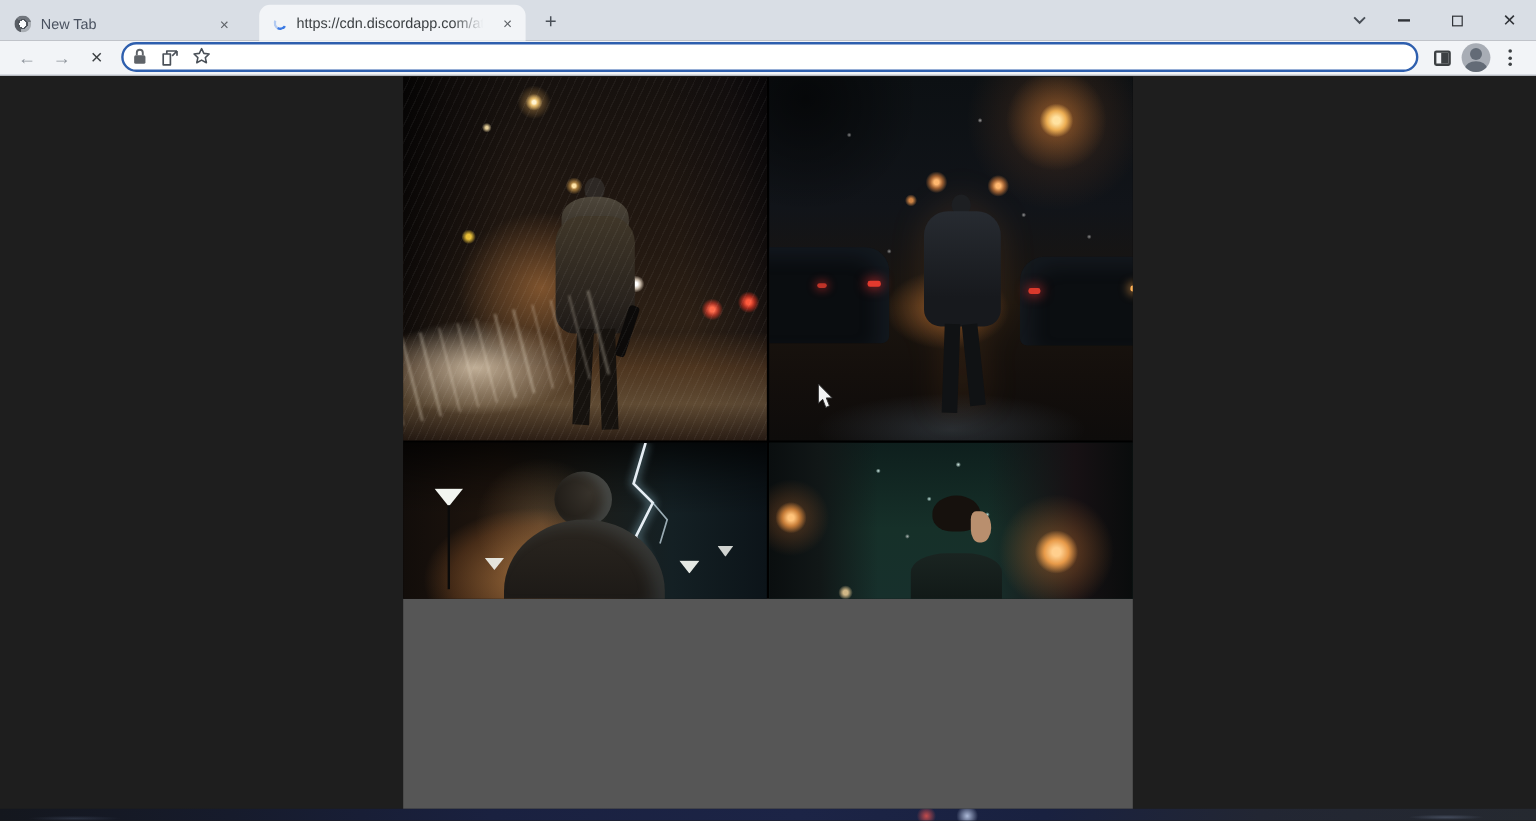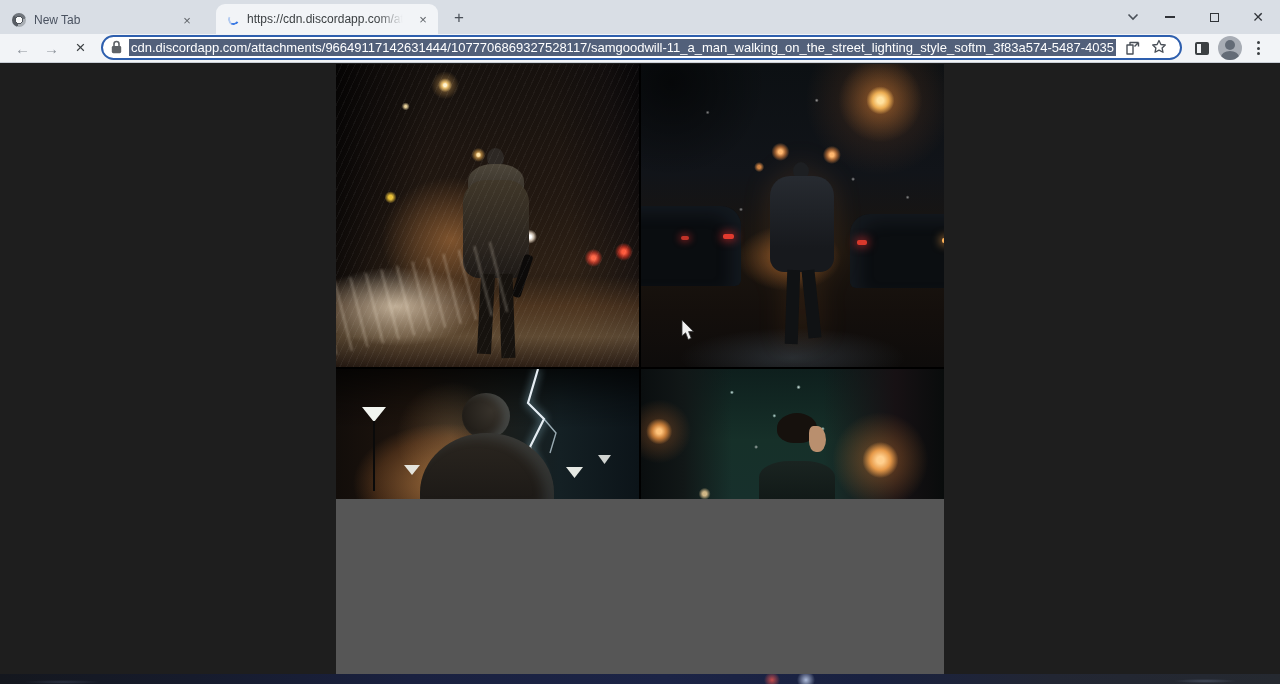--- a/index.html
+++ b/index.html
@@ -237,21 +237,20 @@
   <div class="nav-btn nav-fwd">→</div>
   <div class="nav-btn nav-stop">×</div>
 
   <div class="omnibox">
     <span class="lock">
       <svg width="11" height="14" viewBox="0 0 11 14">
           <rect x="0.8" y="6" width="9.4" height="7.2" rx="1.4" fill="#5f6368"></rect>
           <path d="M3 6 V4 a2.5 2.5 0 0 1 5 0 V6" fill="none" stroke="#5f6368" stroke-width="1.6"></path>
         </svg>
     </span>
-    <div class="url-wrap"><span class="url-selected">cdn.discordapp.com/attachments/96649117142631444/1077706869327528117/samgoodwill-11_a_man_walking_on_the_street_lighting_style_softm_3f83a574-5487-4035</span></div>
     <span class="omni-icon">
       <svg width="16" height="15" viewBox="0 0 16 15">
           <path d="M2 5 h6 v9 h-6 z M5 5 V2.5 L13.5 2.5 M13.5 2.5 L9.5 6.5 M13.5 2.5 V6.5" fill="none" stroke="#4a5058" stroke-width="1.4" stroke-linejoin="round"></path>
         </svg>
     </span>
     <span class="omni-icon">
       <svg width="16" height="16" viewBox="0 0 16 16">
           <path d="M8 1.5 l1.9 4 4.4 .5 -3.2 3 .9 4.3 -4 -2.2 -4 2.2 .9 -4.3 -3.2 -3 4.4 -.5 z" fill="none" stroke="#4a5058" stroke-width="1.3" stroke-linejoin="round"></path>
         </svg>
     </span>

